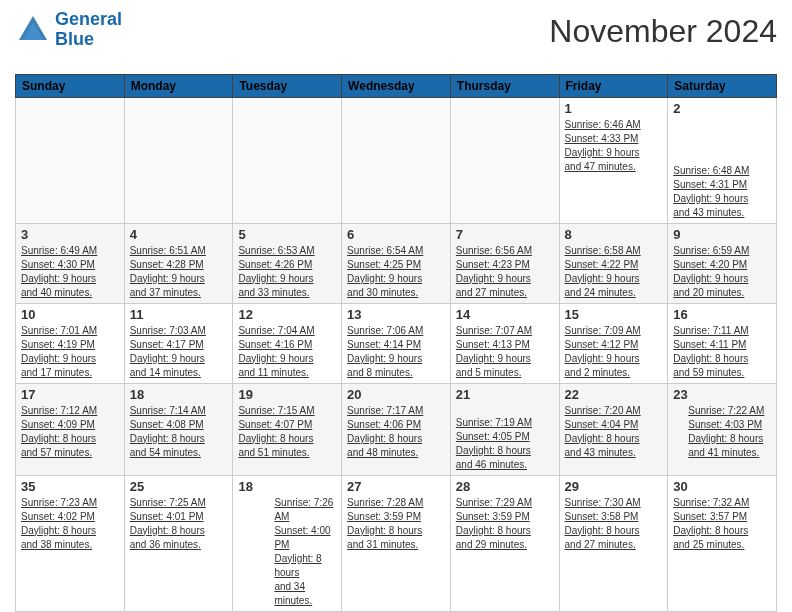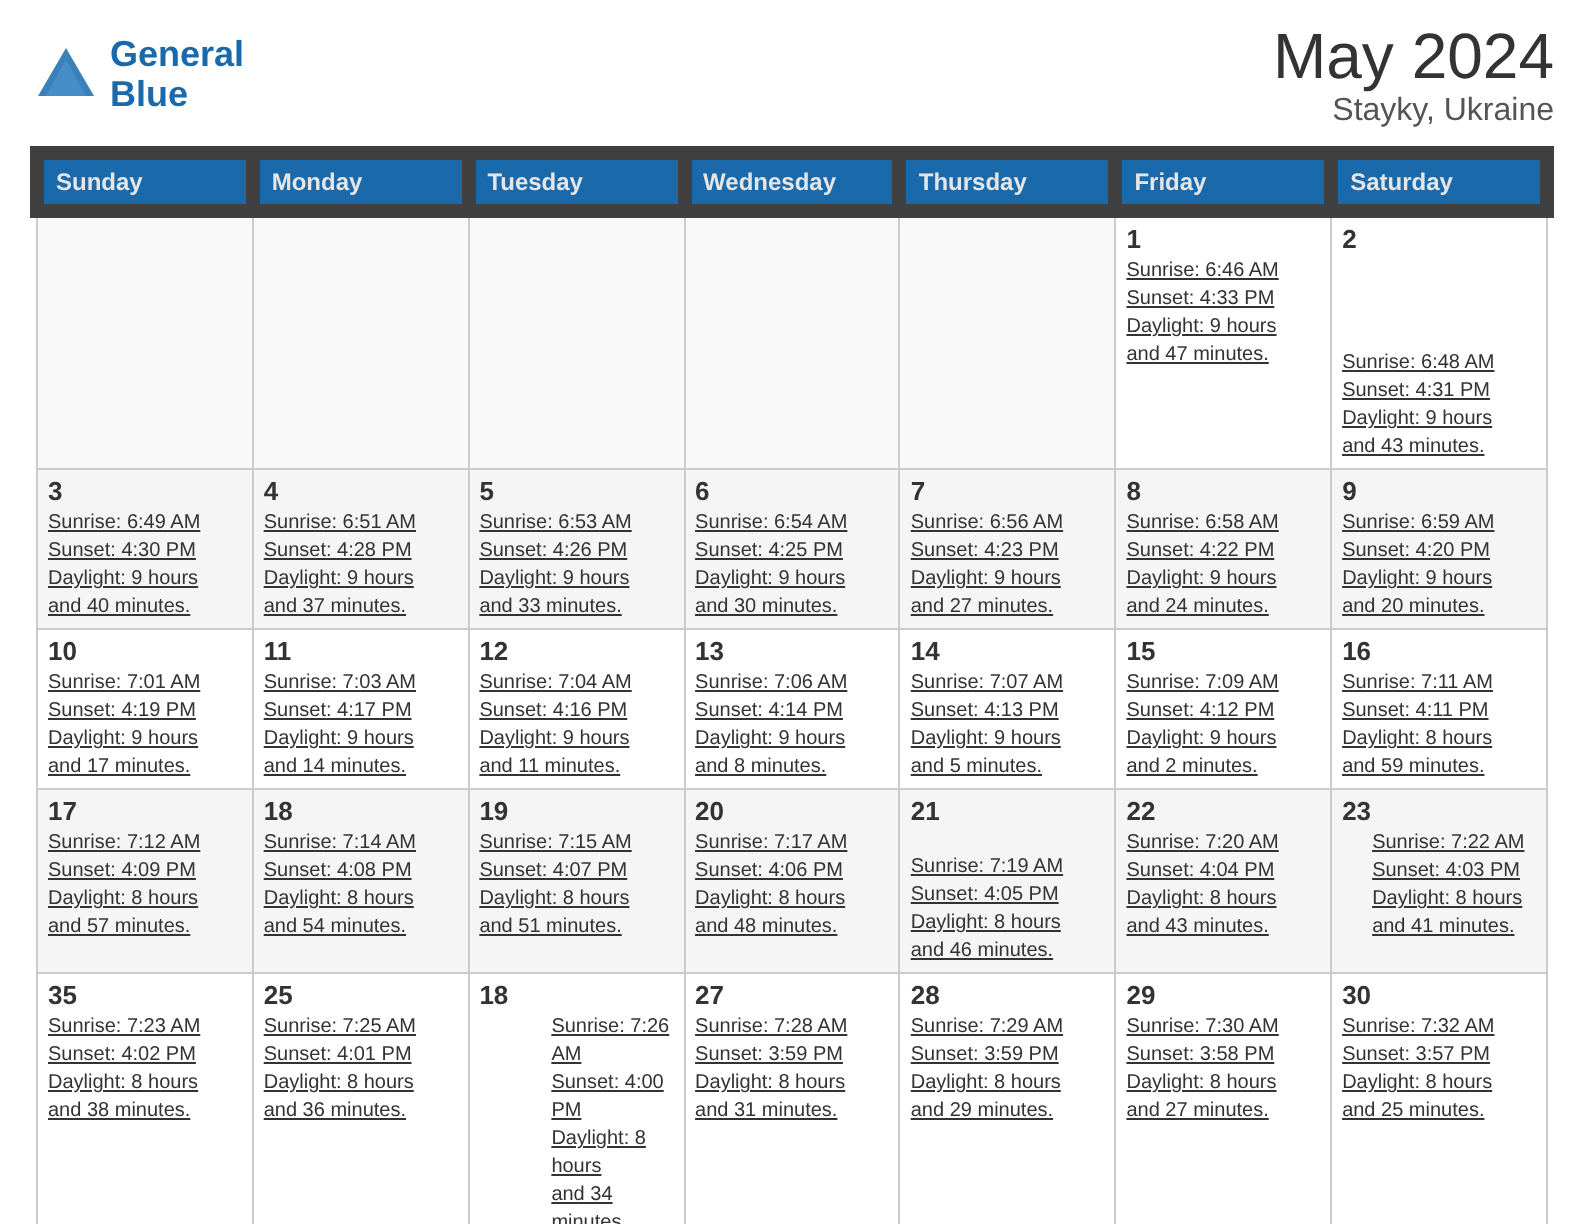--- a/index.html
+++ b/index.html
@@ -1,40 +1,40 @@
 <!DOCTYPE html>
 <html><head>
   <meta charset="utf-8">
   <style>
     * { box-sizing: border-box; margin: 0; padding: 0; }
     body { font-family: Arial, sans-serif; background: #fff; width: 792px; height: 612px; overflow: hidden; }
     
     .page { width: 792px; height: 612px; padding: 10px 15px; }
     
-    .header { display: flex; justify-content: space-between; align-items: center; margin-bottom: 8px; }
+    .header { display: flex; justify-content: space-between; align-items: flex-end; margin-bottom: 24px; }
     
     .logo { display: flex; align-items: center; }
     .logo-text { font-size: 18px; font-weight: bold; color: #333; line-height: 1.1; }
     .logo-text span { color: #1a6aab; }
     .logo-icon { width: 36px; height: 36px; margin-right: 4px; position: relative; }
     
     .title-block { text-align: right; }
     .month-year { font-size: 32px; font-weight: normal; color: #333; }
     .location { font-size: 16px; color: #555; }
     
     .calendar { width: 100%; border-collapse: collapse; }
     
     .calendar th {
       background-color: #1a6aab;
-      color: #e5e5e5;
+      color: #000000;
       text-align: left;
       padding: 4px 6px;
       font-size: 12px;
       font-weight: bold;
-      border: 7px solid #404040;
+      border: 1px solid #404040;
     }
     
     .calendar td {
       border: 1px solid #ccc;
       vertical-align: top;
       padding: 3px 5px;
       width: calc(100% / 7);
       height: 80px;
       font-size: 10px;
       color: #333;
@@ -67,22 +67,21 @@
           <polygon points="18,4 32,28 4,28" fill="#1a6aab" opacity="0.85"></polygon>
           <polygon points="18,10 28,28 8,28" fill="#4a9ad4" opacity="0.6"></polygon>
         </svg>
       </div>
       <div class="logo-text">
         <div><span>General</span></div>
         <div><span style="color:#1a6aab;">Blue</span></div>
       </div>
     </div>
     <div class="title-block">
-      <div class="month-year">May 2024</div>
-      <div class="location">Stayky, Ukraine</div>
+      <div class="month-year">November 2024</div>
     </div>
   </div>
 
   <table class="calendar">
     <thead>
       <tr>
       <th>Sunday</th>
           <th>Monday</th>
           <th>Tuesday</th>
           <th>Wednesday</th>

